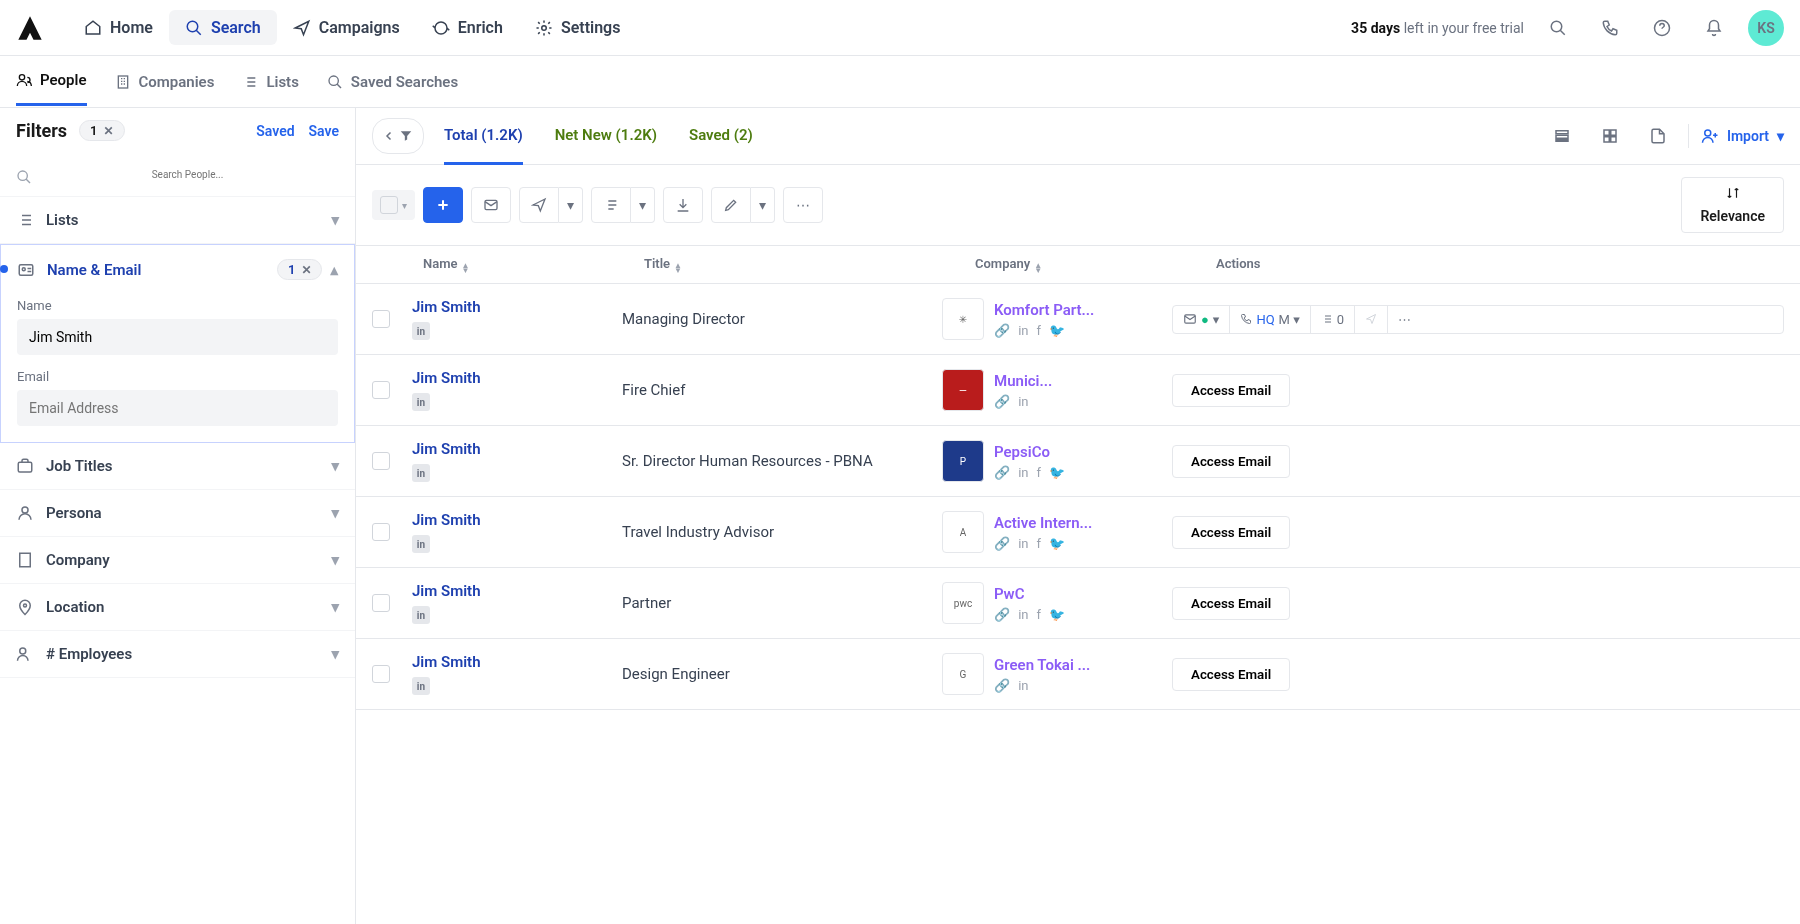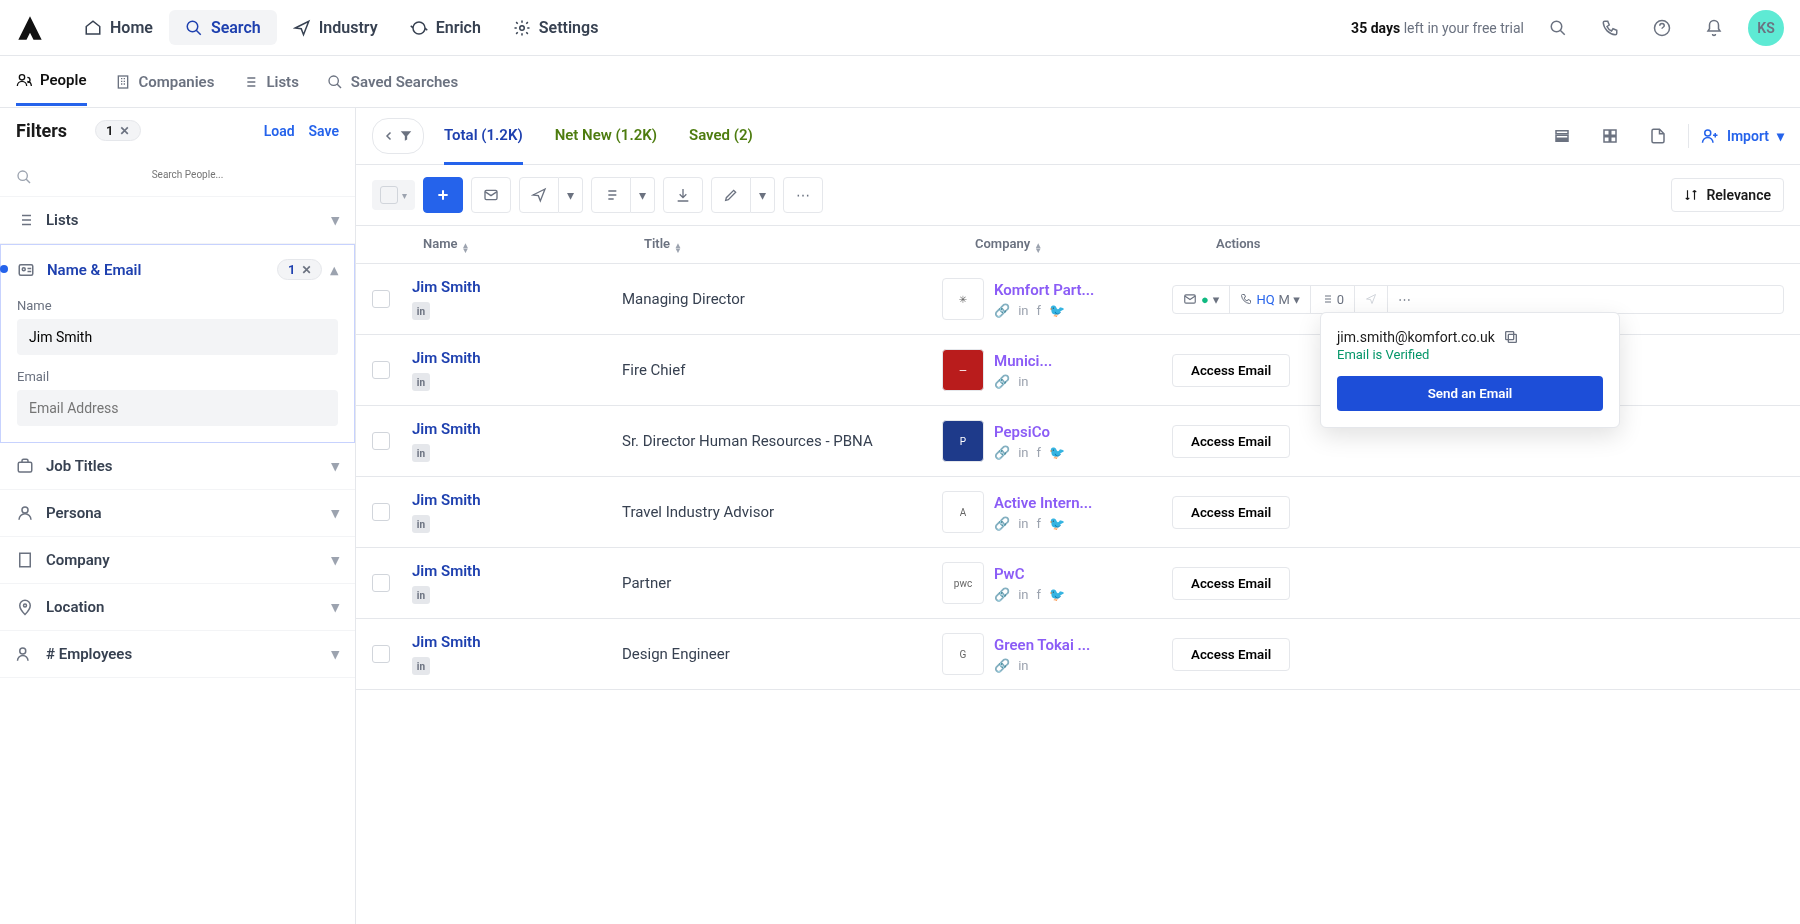--- a/index.html
+++ b/index.html
@@ -12,21 +12,21 @@
 .topnav-right { margin-left: auto; display: flex; align-items: center; gap: 16px; }
 .trial { font-size: 14px; color: #6b7280; }
 .trial b { color: #111; }
 .icon-btn { width: 36px; height: 36px; display: flex; align-items: center; justify-content: center; border-radius: 50%; cursor: pointer; color: #6b7280; }
 .avatar { width: 36px; height: 36px; border-radius: 50%; background: #5eead4; display: flex; align-items: center; justify-content: center; font-weight: 600; color: #6b7280; }
 .subnav { height: 52px; display: flex; align-items: center; gap: 28px; padding: 0 16px; border-bottom: 1px solid #e5e7eb; }
 .subnav-item { display: flex; align-items: center; gap: 8px; font-weight: 600; font-size: 15px; color: #6b7280; padding: 14px 0; cursor: pointer; }
 .subnav-item.active { color: #111; border-bottom: 3px solid #2563eb; }
 .main { display: flex; height: calc(924px - 108px); }
 .sidebar { width: 356px; border-right: 1px solid #e5e7eb; overflow-y: auto; background: #fff; }
-.filters-head { display: flex; align-items: center; padding: 12px 16px; gap: 16px; }
+.filters-head { display: flex; align-items: center; padding: 12px 16px; }
 .filters-title { font-weight: 700; font-size: 18px; }
 .badge { display: inline-flex; align-items: center; gap: 6px; background: #f3f4f6; border: 1px solid #e5e7eb; border-radius: 12px; padding: 2px 10px; margin-left: 12px; font-size: 13px; font-weight: 600; }
 .badge .x { color: #6b7280; font-size: 12px; cursor: pointer; }
 .filter-actions { margin-left: auto; display: flex; gap: 14px; }
 .filter-actions span { color: #2563eb; font-weight: 600; cursor: pointer; }
 .search-people { padding: 8px 16px; border-bottom: 1px solid #f3f4f6; }
 .search-input { width: 100%; border: none; padding: 8px 8px 8px 28px; font-size: 10px; color: #374151; background: transparent; text-align: center; }
 .search-wrap { position: relative; }
 .search-wrap .sicon { position: absolute; left: 0; top: 8px; color: #9ca3af; }
 .filter-group { border-bottom: 1px solid #f3f4f6; }
@@ -47,21 +47,21 @@
 .tabs-right { margin-left: auto; display: flex; align-items: center; gap: 12px; }
 .import-btn { display: flex; align-items: center; gap: 8px; color: #2563eb; font-weight: 600; cursor: pointer; }
 .toolbar { display: flex; align-items: center; padding: 12px 16px; border-bottom: 1px solid #e5e7eb; gap: 8px; }
 .chk-drop { display: flex; align-items: center; gap: 4px; background: #f3f4f6; border-radius: 4px; padding: 6px 8px; }
 .tbtn { width: 40px; height: 36px; border: 1px solid #e5e7eb; background: #fff; display: flex; align-items: center; justify-content: center; cursor: pointer; color: #6b7280; }
 .tbtn.primary { background: #2563eb; color: #fff; border-color: #2563eb; border-radius: 4px; }
 .tbtn-group { display: flex; }
 .tbtn-group .tbtn:first-child { border-radius: 4px 0 0 4px; }
 .tbtn-group .tbtn:last-child { border-radius: 0 4px 4px 0; }
 .tbtn-group .tbtn:not(:first-child) { border-left: none; }
-.sort-btn { margin-left: auto; display: flex; align-items: center; gap: 8px; border: 1px solid #e5e7eb; border-radius: 4px; padding: 8px 12px; font-weight: 600; cursor: pointer; }
+.sort-btn { margin-left: auto; display: flex; align-items: center; gap: 8px; border: 1px solid #e5e7eb; border-radius: 4px; padding: 8px 18px; font-weight: 600; cursor: pointer; flex-direction: column; }
 .thead { display: flex; padding: 10px 16px; border-bottom: 1px solid #e5e7eb; font-size: 13px; color: #6b7280; font-weight: 600; gap: 11px; }
 .col-chk { width: 40px; }
 .col-name { width: 210px; }
 .col-title { width: 320px; }
 .col-company { width: 230px; }
 .col-actions { flex: 1; }
 .rows { overflow-y: auto; }
 .row { display: flex; align-items: center; padding: 14px 16px; border-bottom: 1px solid #e5e7eb; position: relative; }
 .chk { width: 18px; height: 18px; border: 1.5px solid #d1d5db; border-radius: 3px; }
 .pname { color: #1e40af; font-weight: 600; font-size: 15px; cursor: pointer; }
@@ -100,21 +100,21 @@
     <svg class="icon" viewBox="0 0 24 24" fill="none" stroke="currentColor" stroke-width="2">
         <circle cx="10" cy="10" r="7"></circle>
         <path d="M21 21 L15 15"></path>
       </svg>
     <span>Search</span>
   </div>
   <div class="topnav-item">
     <svg class="icon" viewBox="0 0 24 24" fill="none" stroke="currentColor" stroke-width="2">
         <path d="M3 12 L21 3 L14 21 L11 13 Z"></path>
       </svg>
-    <span>Industry</span>
+    <span>Campaigns</span>
   </div>
   <div class="topnav-item">
     <svg class="icon" viewBox="0 0 24 24" fill="none" stroke="currentColor" stroke-width="2">
         <path d="M4 12 A8 8 0 0 1 20 12 M20 12 A8 8 0 0 1 4 12 M4 12 L1 9 M20 12 L23 15"></path>
       </svg>
     <span>Enrich</span>
   </div>
   <div class="topnav-item">
     <svg class="icon" viewBox="0 0 24 24" fill="none" stroke="currentColor" stroke-width="2">
         <circle cx="12" cy="12" r="3"></circle>
@@ -183,21 +183,21 @@
 <div class="main">
 
   <div class="sidebar">
     <div class="filters-head">
       <span class="filters-title">Filters</span>
       <span class="badge">
           <span>1</span>
           <span class="x">✕</span>
         </span>
       <div class="filter-actions">
-        <span>Load</span>
+        <span>Saved</span>
         <span>Save</span>
       </div>
     </div>
     <div class="search-people">
       <div class="search-wrap">
         <svg class="sicon" width="16" height="16" viewBox="0 0 24 24" fill="none" stroke="currentColor" stroke-width="2">
             <circle cx="10" cy="10" r="7"></circle>
             <path d="M21 21 L15 15"></path>
           </svg>
         <input class="search-input" placeholder="Search People..." style="">
@@ -432,31 +432,20 @@
                   <path d="M8 6h12M8 12h12M8 18h12"></path>
                 </svg> 0</div>
       <div class="ag-item">
                 <svg width="12" height="12" viewBox="0 0 24 24" fill="none" stroke="#d1d5db" stroke-width="2">
                   <path d="M3 12 L21 3 L14 21 L11 13 Z"></path>
                 </svg>
               </div>
       <div class="ag-item">⋯</div>
     </div>
           </div>
-  <div class="popover">
-      <div class="email-line">
-              <span>jim.smith@komfort.co.uk</span>
-              <svg width="16" height="16" viewBox="0 0 24 24" fill="none" stroke="#6b7280" stroke-width="2">
-                <rect x="8" y="8" width="12" height="12" rx="1"></rect>
-                <rect x="4" y="4" width="12" height="12" rx="1"></rect>
-              </svg>
-            </div>
-      <div class="verified">Email is Verified</div>
-      <button class="send-btn">Send an Email</button>
-    </div>
         </div>
         <div class="row">
     <div class="col-chk">
             <div class="chk"></div>
           </div>
     <div class="col-name">
       <div class="pname">Jim Smith</div>
       <div class="linkedin-sm">in</div>
     </div>
     <div class="col-title">

